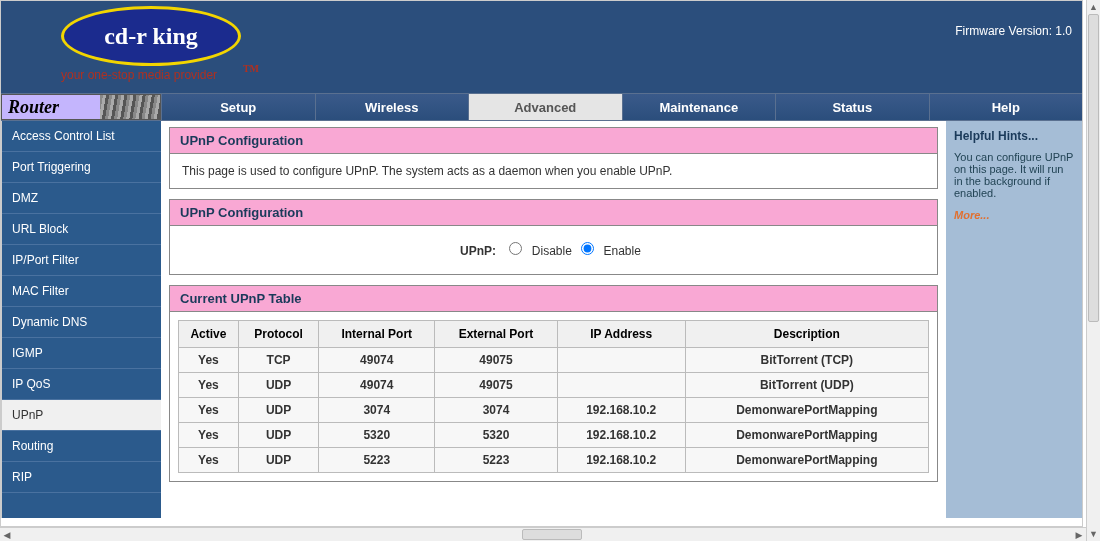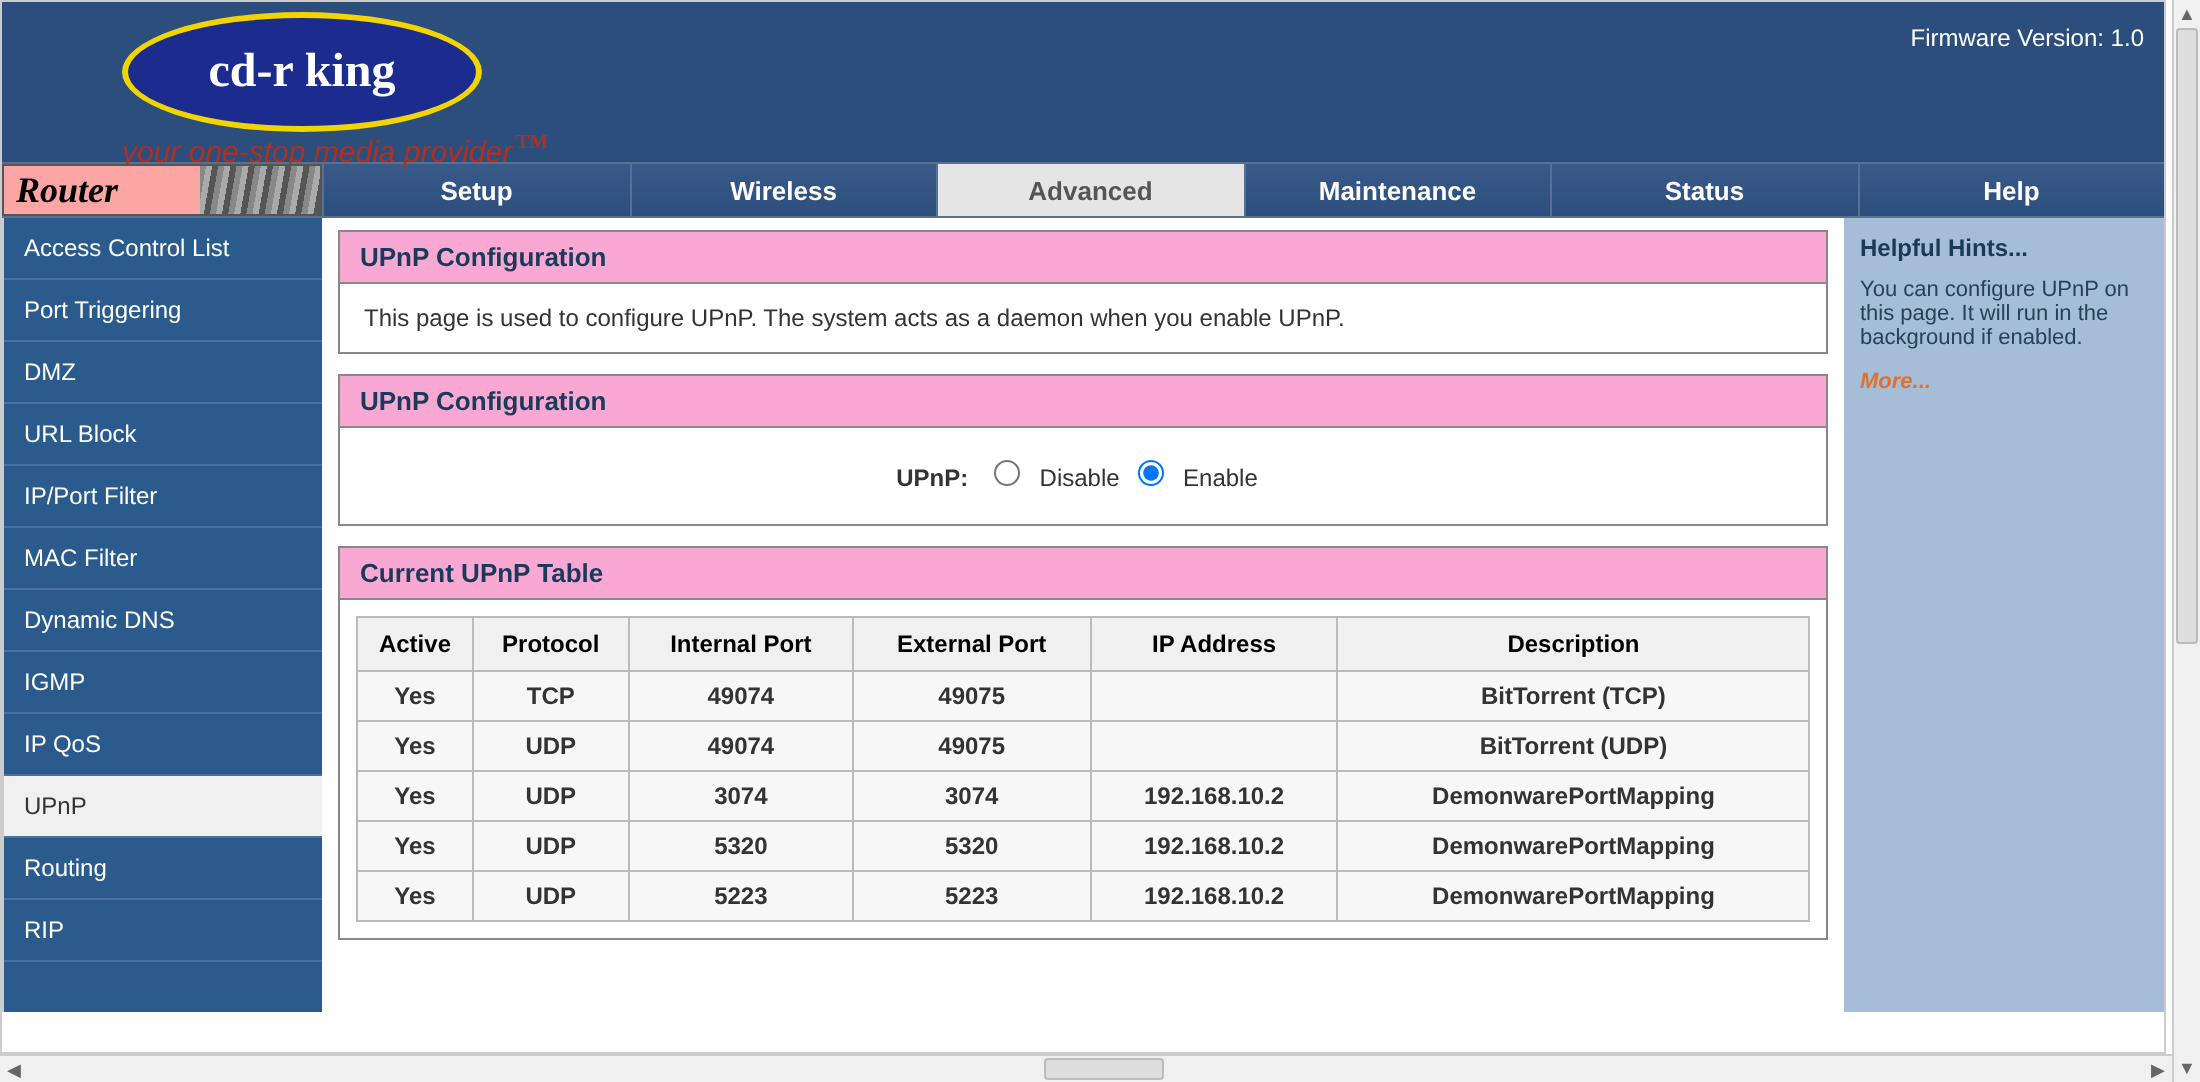--- a/index.html
+++ b/index.html
@@ -11,21 +11,21 @@
   }
   .viewport {
     width: 1083px;
     height: 527px;
     border: 1px solid #ccc;
     position: relative;
     overflow: hidden;
   }
   .header {
     background: #2B4E7C;
-    height: 80px;
+    height: 92px;
     position: relative;
     color: #fff;
   }
   .logo {
     position: absolute;
     left: 60px;
     top: 5px;
   }
   .logo-oval {
     width: 180px;
@@ -43,40 +43,39 @@
   }
   .logo-tm {
     position: absolute;
     right: -18px;
     bottom: 8px;
     font-size: 10px;
     color: #b03020;
   }
   .logo-tagline {
     color: #b03020;
-    font-size: 15px;
+    font-size: 12px;
     margin-top: 2px;
-    font-style: italic;
   }
   .firmware {
     position: absolute;
     right: 10px;
     bottom: 55px;
     font-size: 12px;
     color: #fff;
   }
   .topnav {
     display: flex;
     height: 28px;
     border-top: 1px solid #5a7090;
     border-bottom: 1px solid #5a7090;
   }
   .topnav-router {
     width: 160px;
-    background: #fca5a5;
+    background: #c4b5fd;
     font-style: italic;
     font-weight: bold;
     font-size: 18px;
     font-family: Georgia, serif;
     display: flex;
     align-items: center;
     padding-left: 6px;
     border: 1px solid #555;
     position: relative;
     color: #000;
@@ -130,21 +129,21 @@
     background: #f0f0f0;
     color: #333;
   }
   .main {
     flex: 1;
     padding: 6px 8px;
     overflow: hidden;
     background: #fff;
   }
   .rightcol {
-    width: 160px;
+    width: 136px;
     background: #a5bdd6;
     padding: 8px;
     font-size: 11px;
     color: #245;
     flex-shrink: 0;
   }
   .rightcol h4 {
     font-size: 12px;
     color: #1a3a5a;
     margin-bottom: 8px;

